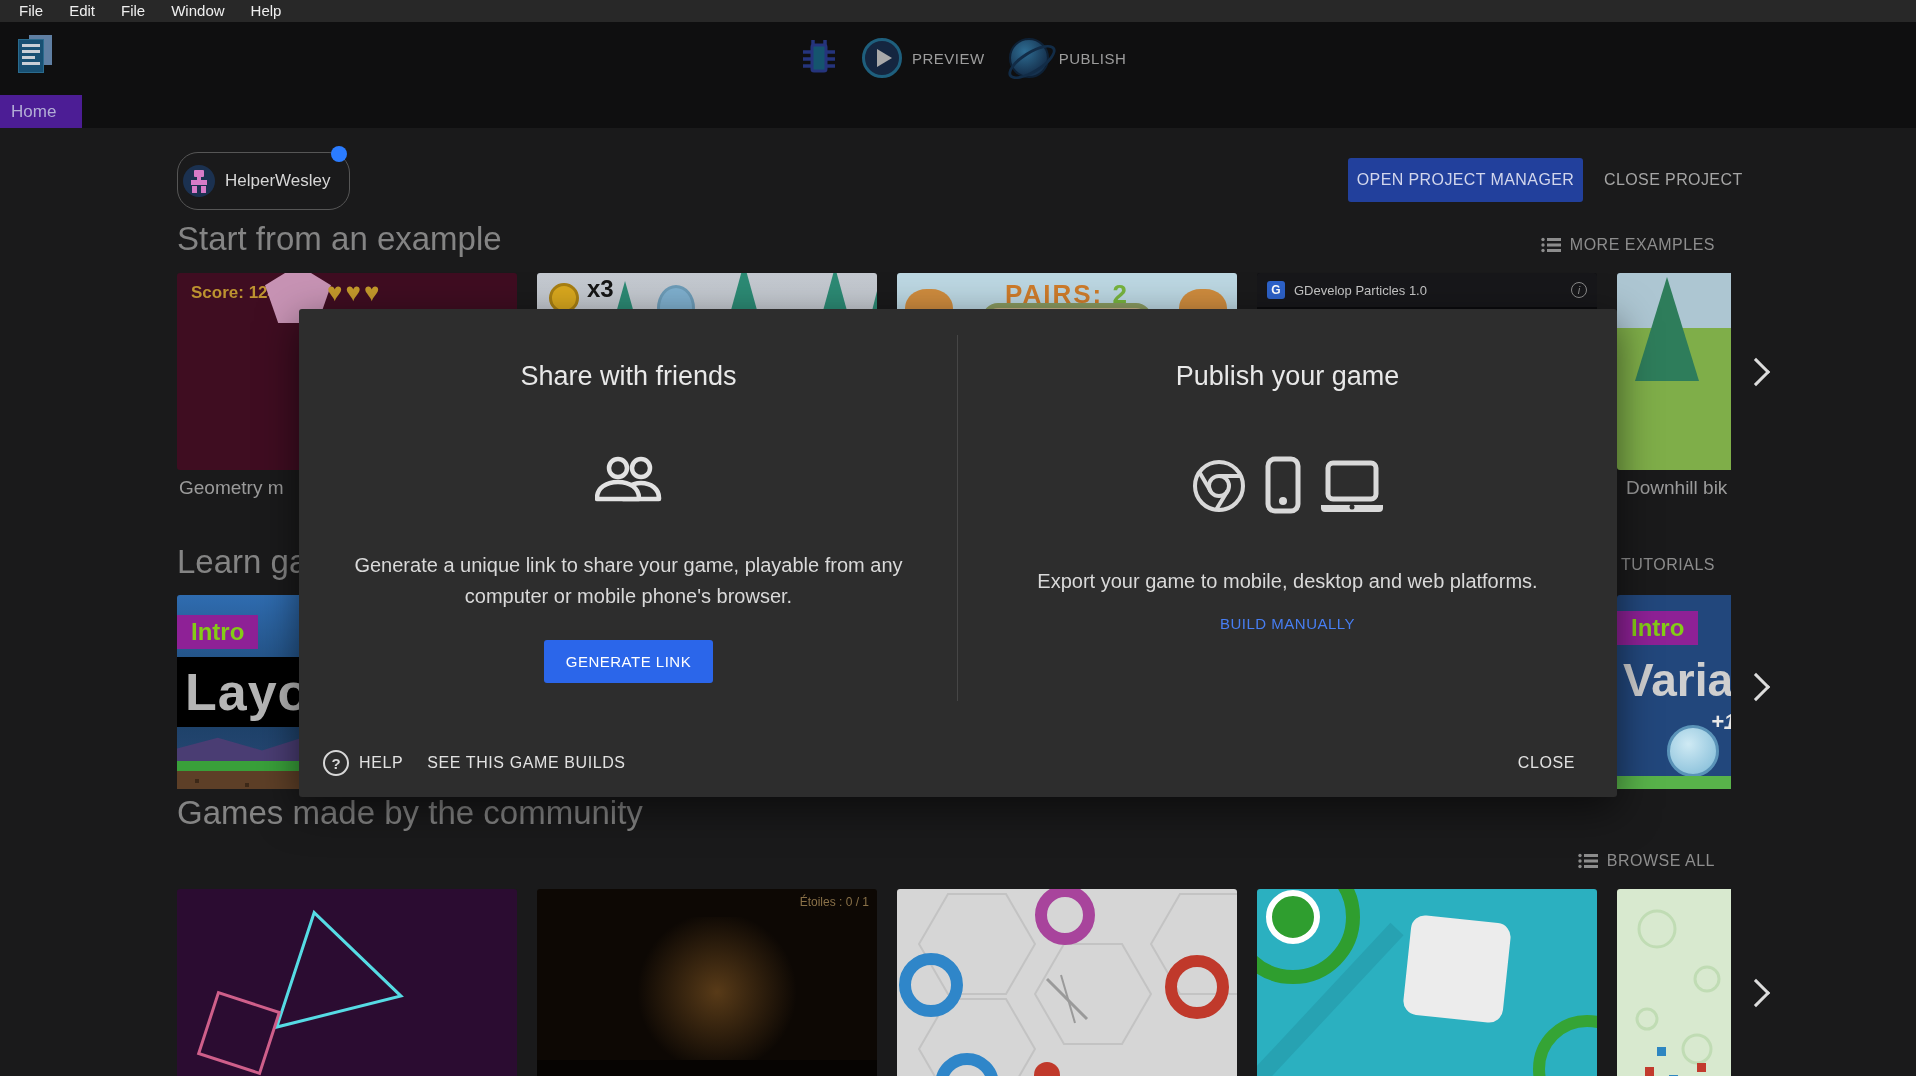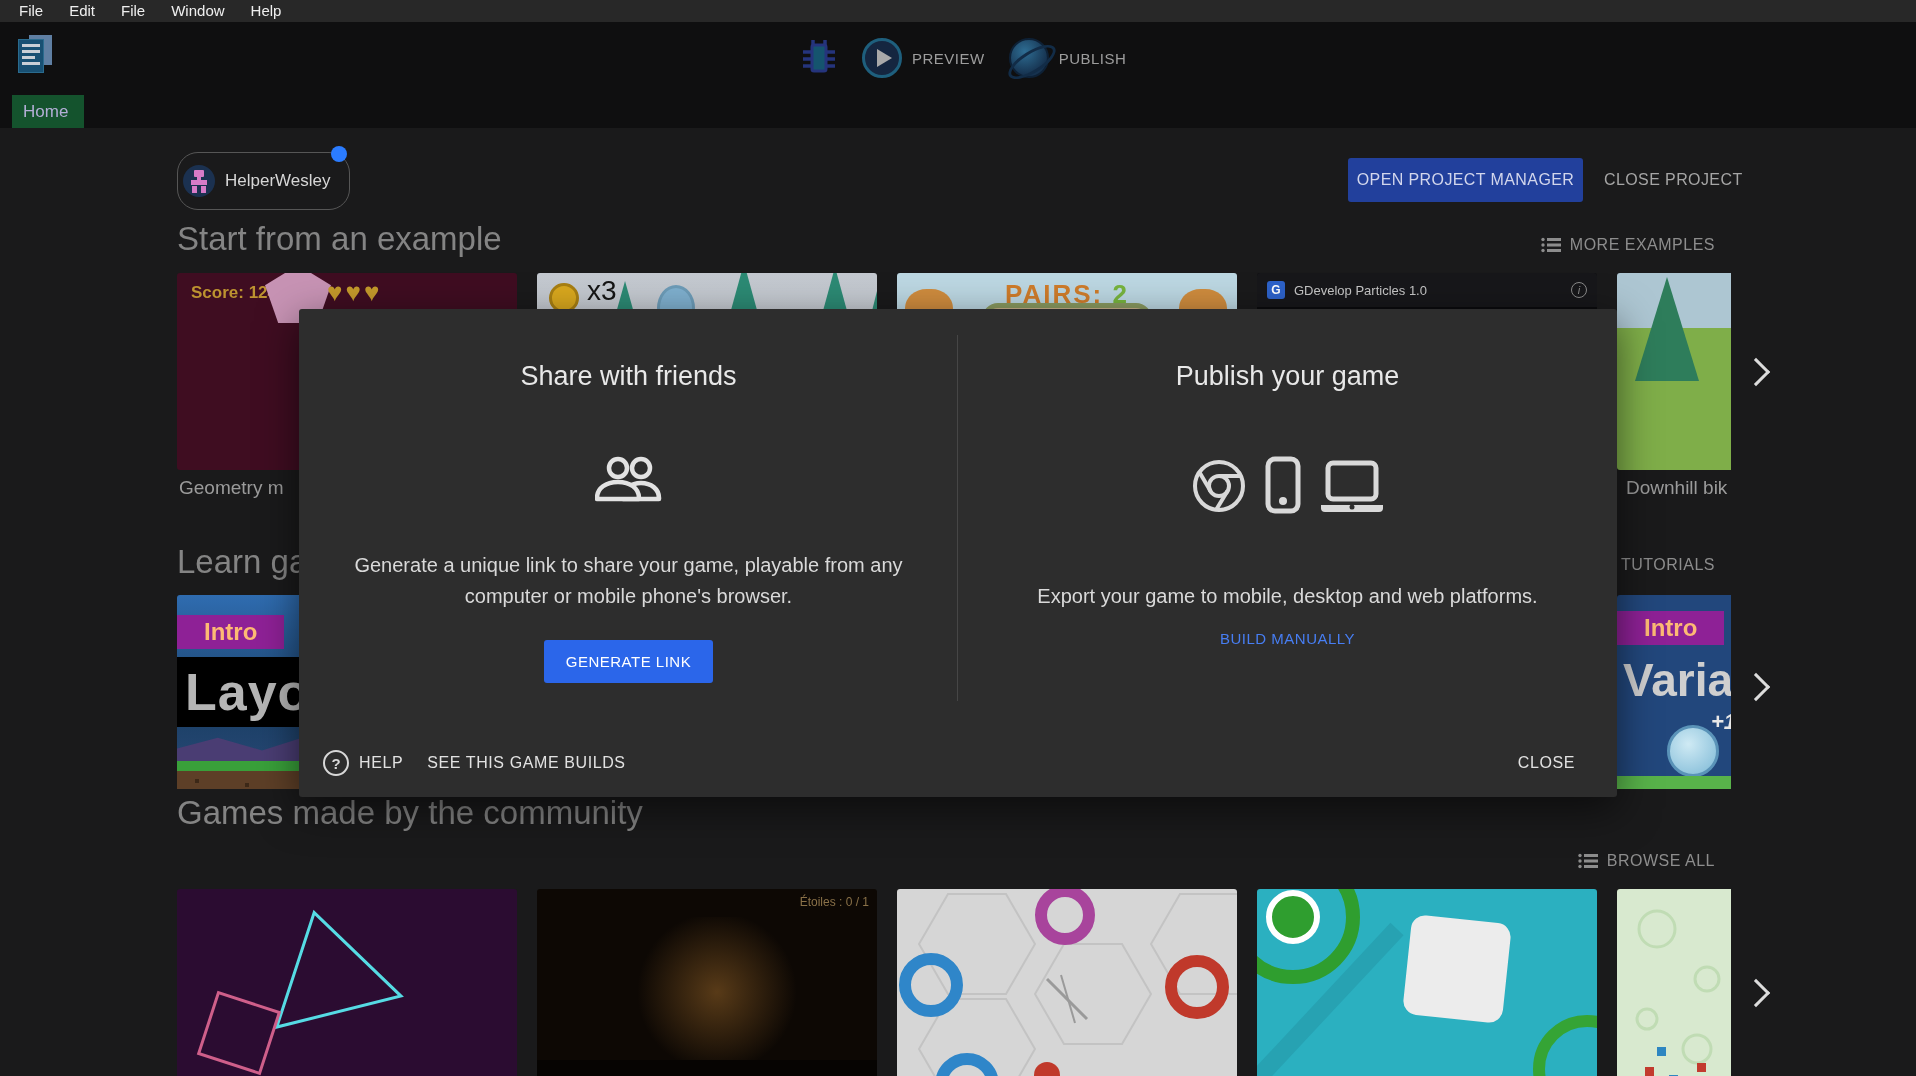--- a/index.html
+++ b/index.html
@@ -25,21 +25,21 @@
   .tb-btn{display:flex;align-items:center;gap:10px;cursor:pointer}
   .tb-label{font-size:15px;color:#9d9d9d;letter-spacing:.5px}
   .play-circle{width:40px;height:40px;border-radius:50%;background:#152640;border:3px solid #1e5f7d;
                display:flex;align-items:center;justify-content:center}
   .play-tri{width:0;height:0;border-left:15px solid #a9a9a9;border-top:9px solid transparent;border-bottom:9px solid transparent;margin-left:4px}
   .sphere{position:relative;width:40px;height:40px;border-radius:50%;
           background:radial-gradient(circle at 38% 32%,#2e6d93,#16324f 70%);border:2px solid #0e2136;overflow:visible}
   .sphere::after{content:"";position:absolute;left:-6px;top:11px;width:48px;height:16px;border:3px solid #122c47;
                  border-radius:50%;transform:rotate(-32deg)}
 
-  .tab-home{position:absolute;left:12px;top:95px;width:72px;height:33px;background:#14532d;color:#b3aed6;
+  .tab-home{position:absolute;left:0;top:95px;width:82px;height:33px;background:#4c1d95;color:#b3aed6;
             font-size:17px;display:flex;align-items:center;padding-left:11px;cursor:pointer}
 
   
   .user-chip{position:absolute;left:177px;top:152px;height:58px;border:1px solid #565656;border-radius:21px;
              display:flex;align-items:center;padding:0 18px 0 5px;gap:10px;cursor:pointer}
   .avatar{width:32px;height:32px;border-radius:50%;background:#1b3150;overflow:hidden;flex-shrink:0}
   .chip-name{font-size:17px;color:#d6d6d6}
   .notif-dot{position:absolute;left:331px;top:146px;width:16px;height:16px;border-radius:50%;background:#2b7cff}
 
   .btn-opm{position:absolute;left:1348px;top:158px;width:235px;height:44px;background:#22409c;border:none;
@@ -64,21 +64,21 @@
   
   .t-geometry{background:#3f0d21}
   .score{position:absolute;left:14px;top:10px;color:#bd9330;font-weight:bold;font-size:17px}
   .gm-shape{position:absolute;left:88px;top:-8px;width:66px;height:58px;background:#c793b4;
             clip-path:polygon(50% 0,100% 35%,80% 100%,20% 100%,0 35%)}
   .hearts{position:absolute;left:150px;top:4px;color:#c49a2b;font-size:26px;letter-spacing:3px}
 
   
   .t-jump{background:linear-gradient(#c3c8cf,#cdd2d8)}
   .coin{position:absolute;left:12px;top:10px;width:30px;height:30px;border-radius:50%;background:#d9a81e;border:3px solid #a87f12}
-  .x3{position:absolute;left:50px;top:2px;font-size:28px;font-weight:normal;color:#151515}
+  .x3{position:absolute;left:50px;top:2px;font-size:24px;font-weight:bold;color:#151515}
   .oval{position:absolute;left:120px;top:12px;width:38px;height:46px;border-radius:50%;background:#7fb0cf;border:3px solid #6d9cb8}
   .tree{position:absolute;background:#2c8a74;clip-path:polygon(50% 0,100% 100%,0 100%)}
 
   
   .t-pairs{background:#bcd7e2}
   .pairs-line{position:absolute;top:6px;width:100%;text-align:center;font-size:26px;font-weight:bold;letter-spacing:2px}
   .pairs-k{color:#cf7c2a}.pairs-v{color:#77b43e}
   .fish{position:absolute;width:48px;height:42px;border-radius:45%;background:#cf8c3e}
   .fish::after{content:"";position:absolute;left:18px;top:38px;width:12px;height:30px;background:#6a8f3a}
   .panel{position:absolute;left:85px;top:30px;width:170px;height:130px;background:#c9b189;border:5px solid #8a9a60;border-radius:16px}
@@ -91,21 +91,21 @@
   .pt-title{font-size:13px;color:#c6c6c6}
   .info-i{margin-left:auto;width:16px;height:16px;border:1.5px solid #8a8a8a;border-radius:50%;color:#8a8a8a;
           font-size:11px;display:flex;align-items:center;justify-content:center;font-style:italic}
 
   
   .t-downhill{background:linear-gradient(#adc6d2 0 28%,#7fae49 28%)}
   .dh-tree{position:absolute;left:18px;top:4px;width:64px;height:104px;background:#2e7d5b;clip-path:polygon(50% 0,100% 100%,0 100%)}
 
   
   .t-tut-left{background:linear-gradient(180deg,#2f6cb0,#1b4067 60%,#2c4a78)}
-  .intro-badge{position:absolute;left:0;background:#8e2196;color:#fdba74;font-weight:bold;font-size:24px;padding:3px 27px}
+  .intro-badge{position:absolute;left:0;background:#8e2196;color:#84cc16;font-weight:bold;font-size:24px;padding:3px 14px}
   .tut-band{position:absolute;left:0;top:62px;width:100%;height:70px;background:#000;display:flex;align-items:center}
   .tut-word{color:#b5b5b5;font-weight:bold;font-size:52px;padding-left:8px;letter-spacing:1px;white-space:nowrap}
   .mountains{position:absolute;left:0;top:132px;width:100%;height:36px;background:#4a3d73;
              clip-path:polygon(0 60%,12% 30%,25% 65%,40% 20%,55% 60%,70% 25%,85% 65%,100% 35%,100% 100%,0 100%)}
   .grass{position:absolute;left:0;top:166px;width:100%;height:10px;background:#39a03a}
   .dirt{position:absolute;left:0;top:176px;width:100%;height:21px;background:#5d3f27;
         background-image:radial-gradient(circle 4px at 20px 10px,#3c2817 60%,transparent 61%),
                          radial-gradient(circle 4px at 70px 14px,#3c2817 60%,transparent 61%),
                          radial-gradient(circle 4px at 130px 8px,#3c2817 60%,transparent 61%),
                          radial-gradient(circle 4px at 200px 12px,#3c2817 60%,transparent 61%),
@@ -401,21 +401,21 @@
           <svg width="36" height="58" viewBox="0 0 36 58">
             <rect x="3" y="3" width="30" height="52" rx="7" fill="none" stroke="#d9d9d9" stroke-width="5"></rect>
             <circle cx="18" cy="45" r="4" fill="#d9d9d9"></circle>
           </svg>
           <svg width="66" height="54" viewBox="0 0 66 54">
             <rect x="9" y="3" width="48" height="36" rx="5" fill="none" stroke="#d9d9d9" stroke-width="5"></rect>
             <path d="M2 45 h62 v3 a4 4 0 0 1 -4 4 H6 a4 4 0 0 1 -4 -4 z" fill="#d9d9d9"></path>
             <circle cx="33" cy="47" r="2.5" fill="#2d2d2d"></circle>
           </svg>
         </div>
-        <div class="dlg-body" style="margin-top:67px">Export your game to mobile, desktop and web platforms.</div>
+        <div class="dlg-body" style="margin-top:52px">Export your game to mobile, desktop and web platforms.</div>
         <span class="link-blue">BUILD MANUALLY</span>
       </div>
     </div>
     <div class="dlg-divider"></div>
     <div class="dlg-footer">
       <span class="help-circle">?</span>
       <span class="footer-link ml10">HELP</span>
       <span class="footer-link ml24">SEE THIS GAME BUILDS</span>
       <span class="footer-link footer-close">CLOSE</span>
     </div>

